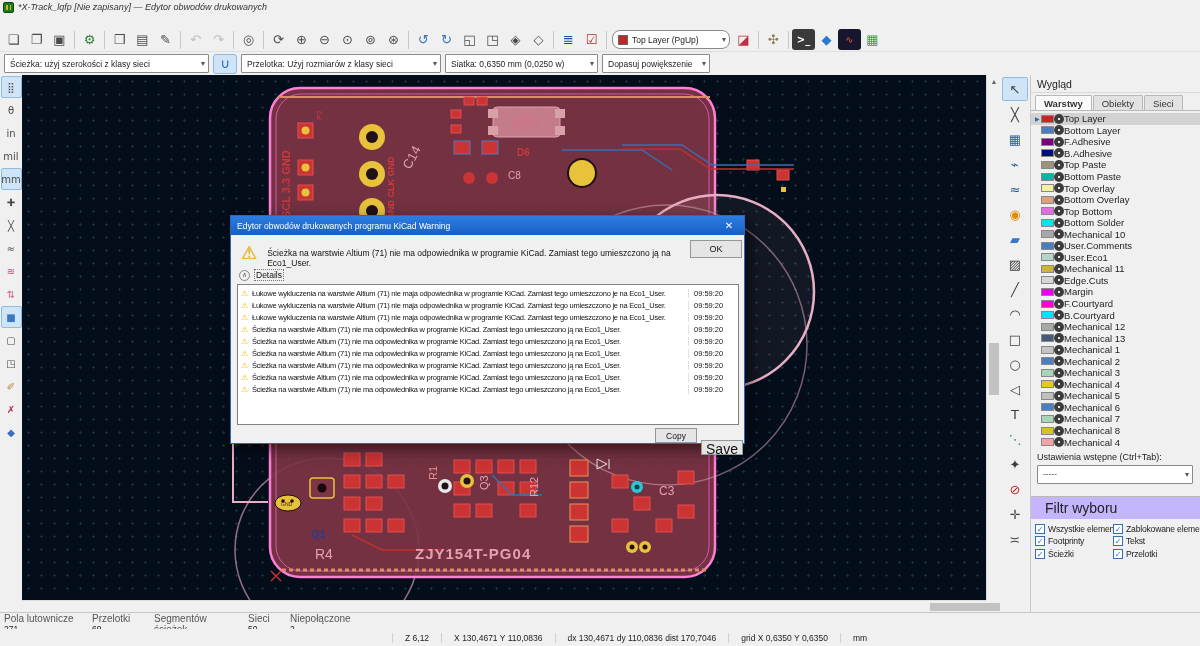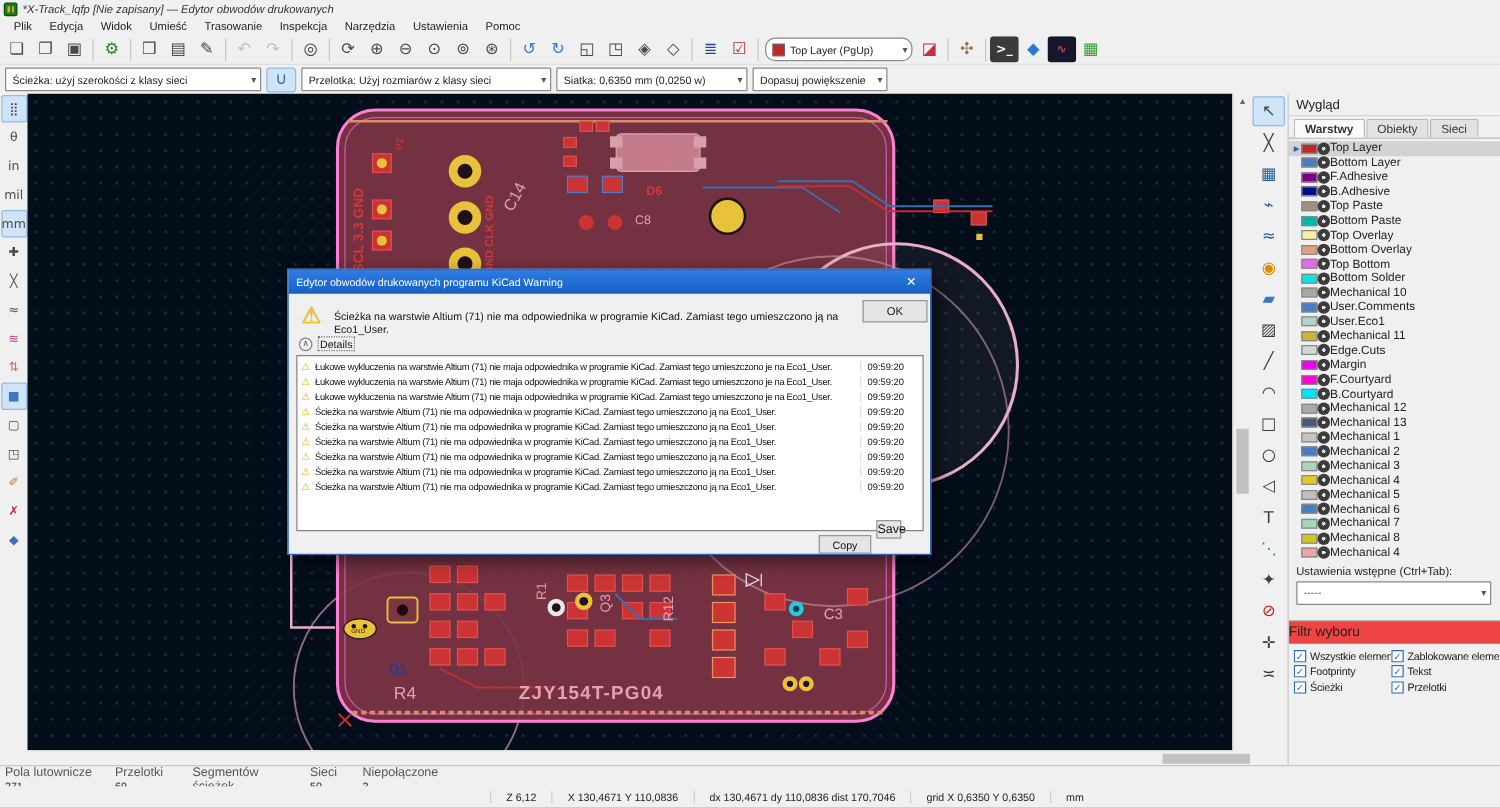--- a/index.html
+++ b/index.html
@@ -57,21 +57,21 @@
   .lrow { display:flex; align-items:center; height:11.55px; padding-left:4px; gap:0; }
   .lrow.sel { background:#d2d2d2; }
   .lrow .arrow { width:6px; font-size:6px; color:#2a62b8; }
   .lrow .sw { width:13px; height:8px; border:1px solid #888; flex:none; }
   .eye { width:10px; height:10px; border-radius:50%; background:radial-gradient(circle,#e8e8e8 0 1.4px,#3c3c3c 1.5px); flex:none; }
   .lrow .lname { font-size:9.5px; color:#222; white-space:nowrap; }
   #ap-displayopts { border-top:1px solid #c8c8c8; margin-top:44px; font-size:9.5px; color:#444; padding:4px 6px 3px; border-bottom:1px solid #dcdcdc; }
   #ap-presets { padding:4px 6px; }
   #ap-presets .plabel { font-size:9px; color:#222; margin-bottom:3px; }
   #ap-presets .combo { width:156px; color:#555; }
-  #filterhdr { background:#ef4444; border-top:1px solid #b8b8b8; font-size:11px; color:#222; padding:3px 0; margin-top:8px; }
+  #filterhdr { background:#c4b5fd; border-top:1px solid #b8b8b8; font-size:14px; color:#222; padding:3px 14px; margin-top:8px; }
   #filters { display:grid; grid-template-columns:78px 88px; padding:5px 2px 0 4px; row-gap:2.5px; }
   .fitem { display:flex; align-items:center; gap:3px; overflow:hidden; }
   .cb { width:10px; height:10px; border:1px solid #2f6fc0; background:#fff; color:#2f6fc0; font-size:8px; line-height:9px; text-align:center; flex:none; font-family:"DejaVu Sans",sans-serif; }
   .fitem .flabel { font-size:8.6px; color:#222; white-space:nowrap; letter-spacing:-0.2px; }
 
   
   #status1 { position:absolute; left:0; top:612px; width:1200px; height:17px; background:#f0f0f0; border-top:1px solid #c8c8c8; display:flex; padding-left:4px; }
   .stat { margin-right:14px; }
   .stat .sl { font-size:10px; color:#555; }
   .stat .sv { font-size:8.5px; color:#222; }
@@ -90,45 +90,34 @@
   #dlg-ok { position:absolute; right:2px; top:24px; width:52px; height:18px; font-size:9px; color:#111; background:#e5e5e5; border:1px solid #969696; }
   #dlg-details { position:absolute; left:8px; top:53px; display:flex; align-items:center; gap:4px; background:none; border:none; }
   #dlg-details .circ { width:11px; height:11px; border-radius:50%; border:1px solid #888; color:#555; font-size:7px; display:flex; align-items:center; justify-content:center; font-family:"DejaVu Sans",sans-serif; }
   #dlg-details .dlabel { font-size:8.5px; color:#111; border:1px dotted #777; padding:0 1px; }
   #dlg-list { position:absolute; left:6px; top:68px; width:502px; height:141px; background:#fff; border:1px solid #828282; overflow:hidden; padding-top:2px; }
   .drow { display:flex; align-items:center; height:12px; padding-left:3px; }
   .drow .wi { color:#f0b800; font-size:8px; width:11px; font-family:"DejaVu Sans",sans-serif; }
   .drow .dtext { flex:1; font-size:7.5px; letter-spacing:-0.25px; color:#111; white-space:nowrap; overflow:hidden; }
   .drow .dtime { width:50px; font-size:7.5px; color:#111; border-left:1px solid #e0e0e0; padding-left:5px; flex:none; }
   #dlg-copy { position:absolute; left:424px; top:212px; width:42px; height:15px; font-size:8.5px; background:#e5e5e5; border:1px solid #969696; color:#111; }
-  #dlg-save { position:absolute; left:470px; top:200px; width:20px; height:15px; font-size:10px; background:#e5e5e5; border:1px solid #969696; color:#111; }
+  #dlg-save { position:absolute; left:470px; top:224px; width:42px; height:15px; font-size:14px; background:#e5e5e5; border:1px solid #969696; color:#111; }
 
   svg text { font-family:"Liberation Sans",sans-serif; }
 </style>
 </head>
 <body>
 
 <div class="win">
 
   <div id="titlebar">
     <span class="appicon"></span>
     <span class="ttext">*X-Track_lqfp [Nie zapisany] — Edytor obwodów drukowanych</span>
   </div>
 
-  <div id="menubar">
-      <div class="mitem">Plik</div>
-      <div class="mitem">Edycja</div>
-      <div class="mitem">Widok</div>
-      <div class="mitem">Umieść</div>
-      <div class="mitem">Trasowanie</div>
-      <div class="mitem">Inspekcja</div>
-      <div class="mitem">Narzędzia</div>
-      <div class="mitem">Ustawienia</div>
-      <div class="mitem">Pomoc</div>
-    </div>
 
   <div id="toolbar1">
     <div id="tb1-left">
         <button class="tbtn">
           <span>❏</span>
         </button>
         <button class="tbtn">
           <span>❐</span>
         </button>
         <button class="tbtn">

